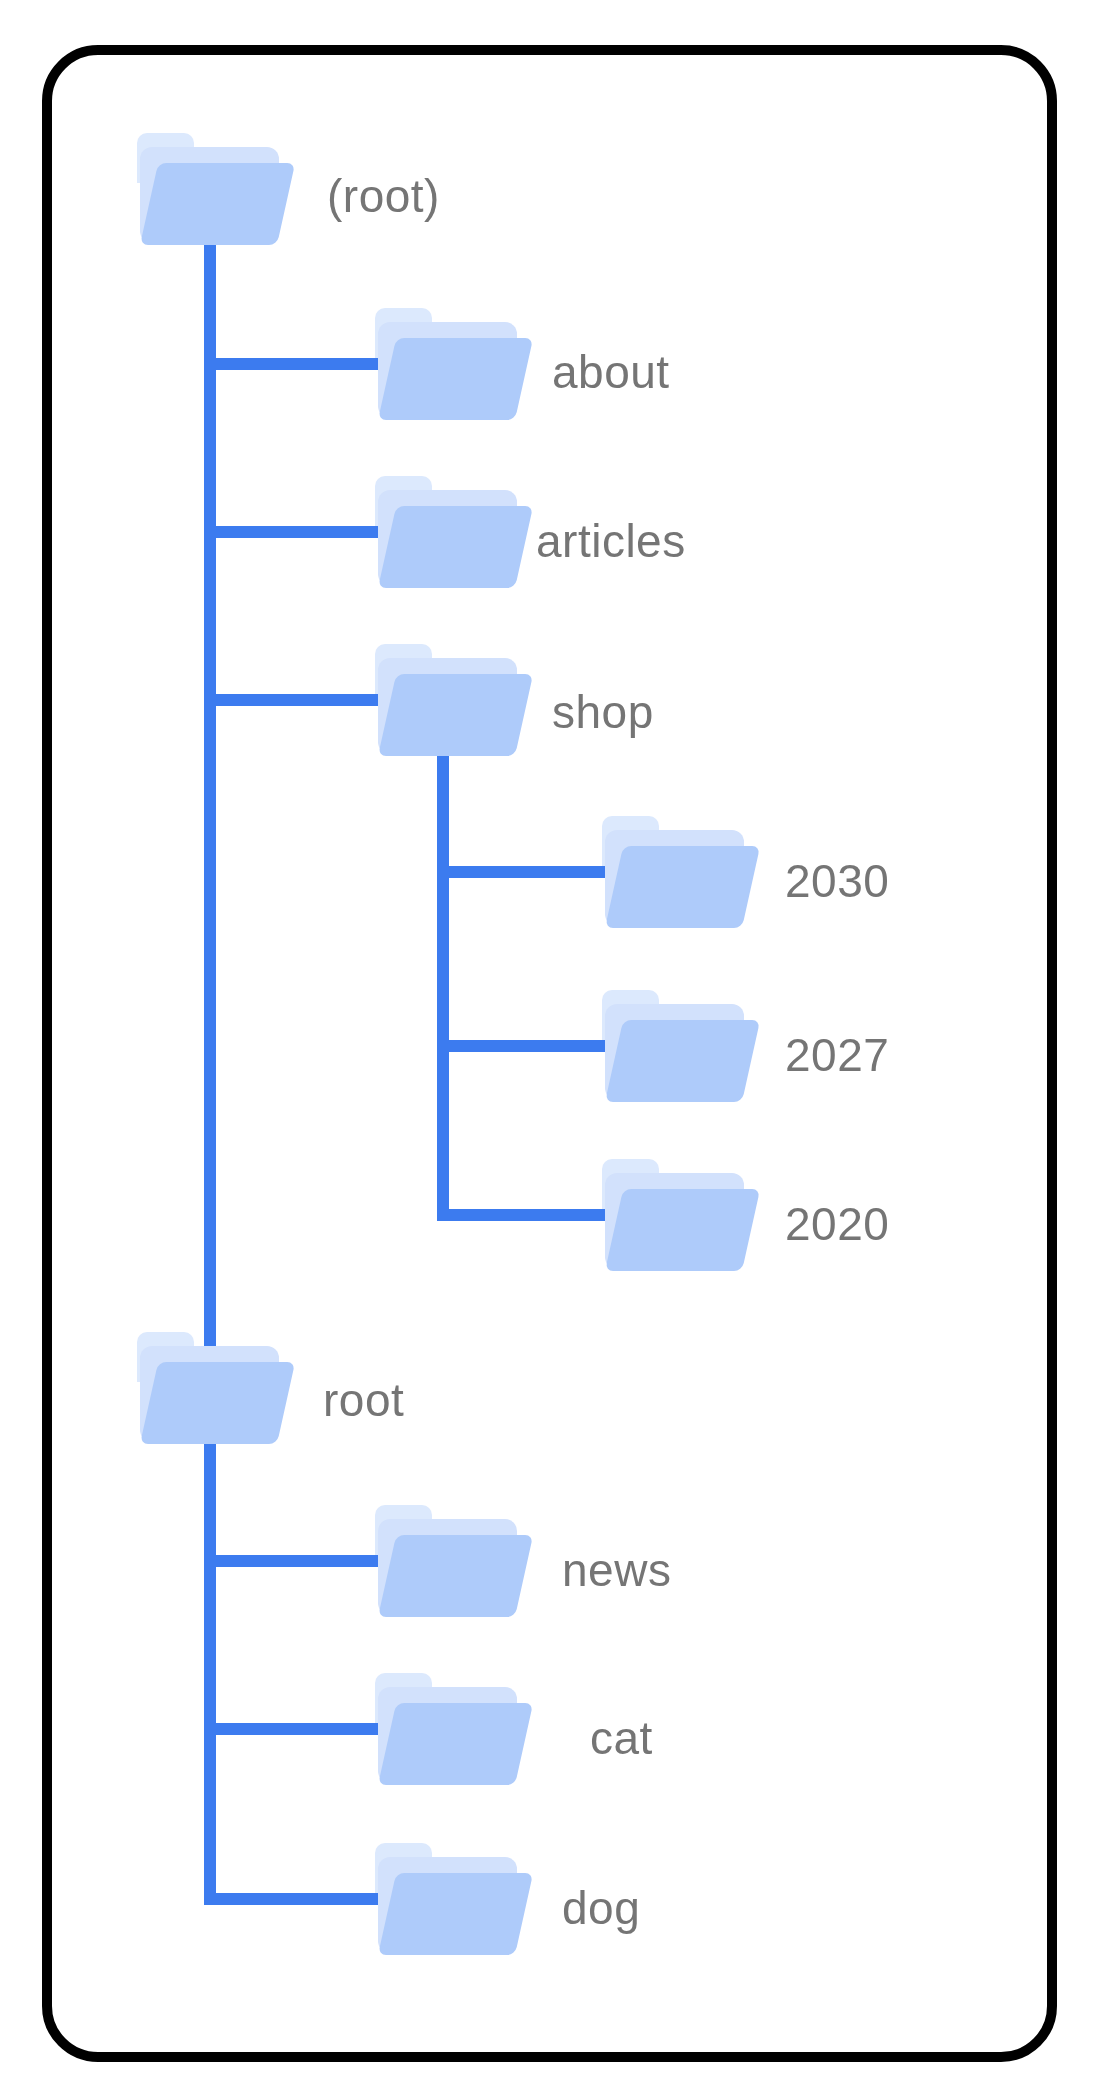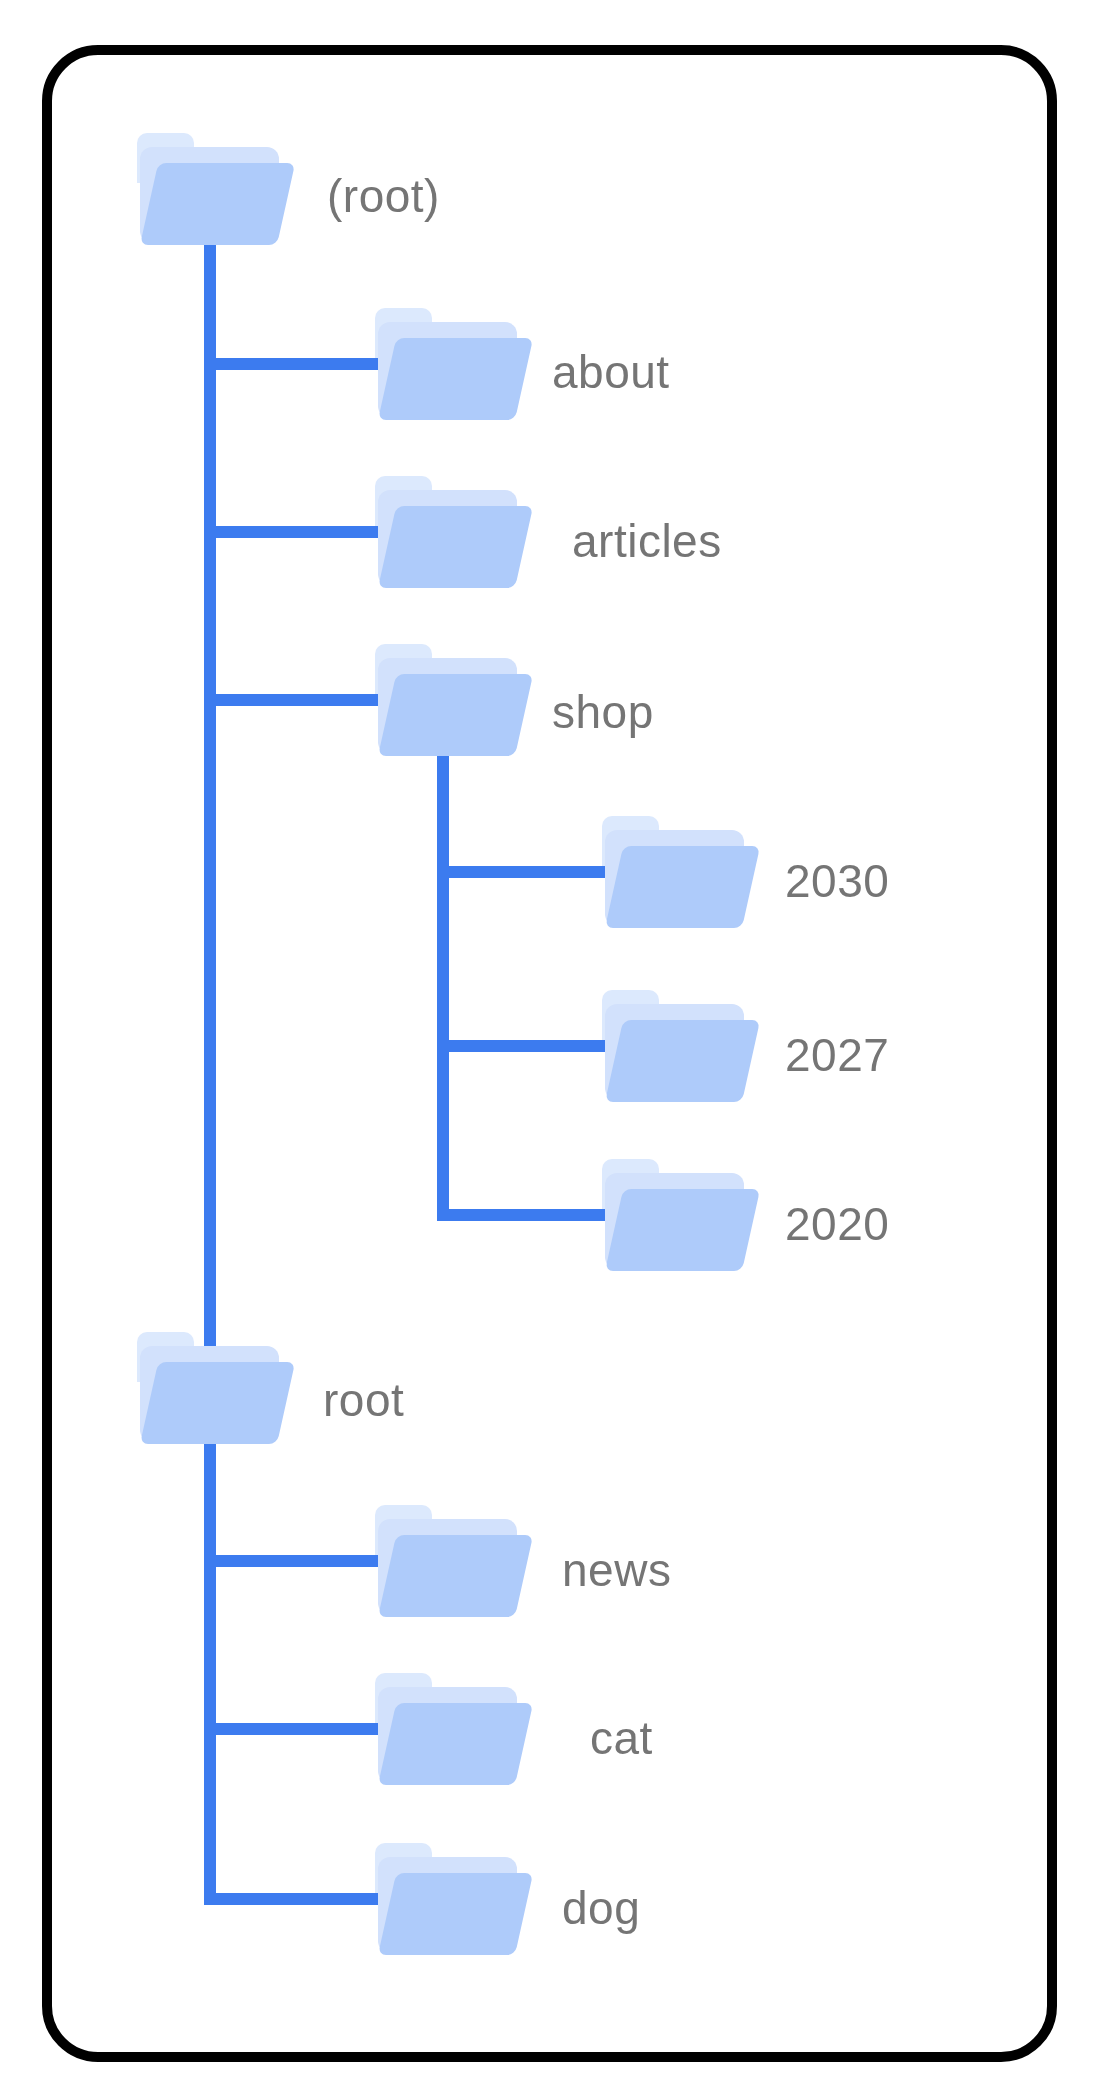--- a/index.html
+++ b/index.html
@@ -103,21 +103,21 @@
     <i class="ff"></i>
 </div>
 <div class="folder" style="left:375px;top:1843px">
   <i class="fb"></i>
     <i class="fm"></i>
     <i class="ff"></i>
 </div>
 
 <div class="label" style="left:327px;top:170px">(root)</div>
 <div class="label" style="left:552px;top:346px">about</div>
-<div class="label" style="left:572px;top:515px">articles</div>
+<div class="label" style="left:536px;top:515px">articles</div>
 <div class="label" style="left:552px;top:686px">shop</div>
 <div class="label" style="left:785px;top:855px">2030</div>
 <div class="label" style="left:785px;top:1029px">2027</div>
 <div class="label" style="left:785px;top:1198px">2020</div>
 <div class="label" style="left:323px;top:1374px">root</div>
 <div class="label" style="left:562px;top:1544px">news</div>
 <div class="label" style="left:590px;top:1712px">cat</div>
 <div class="label" style="left:562px;top:1882px">dog</div>
 
 </body></html>

